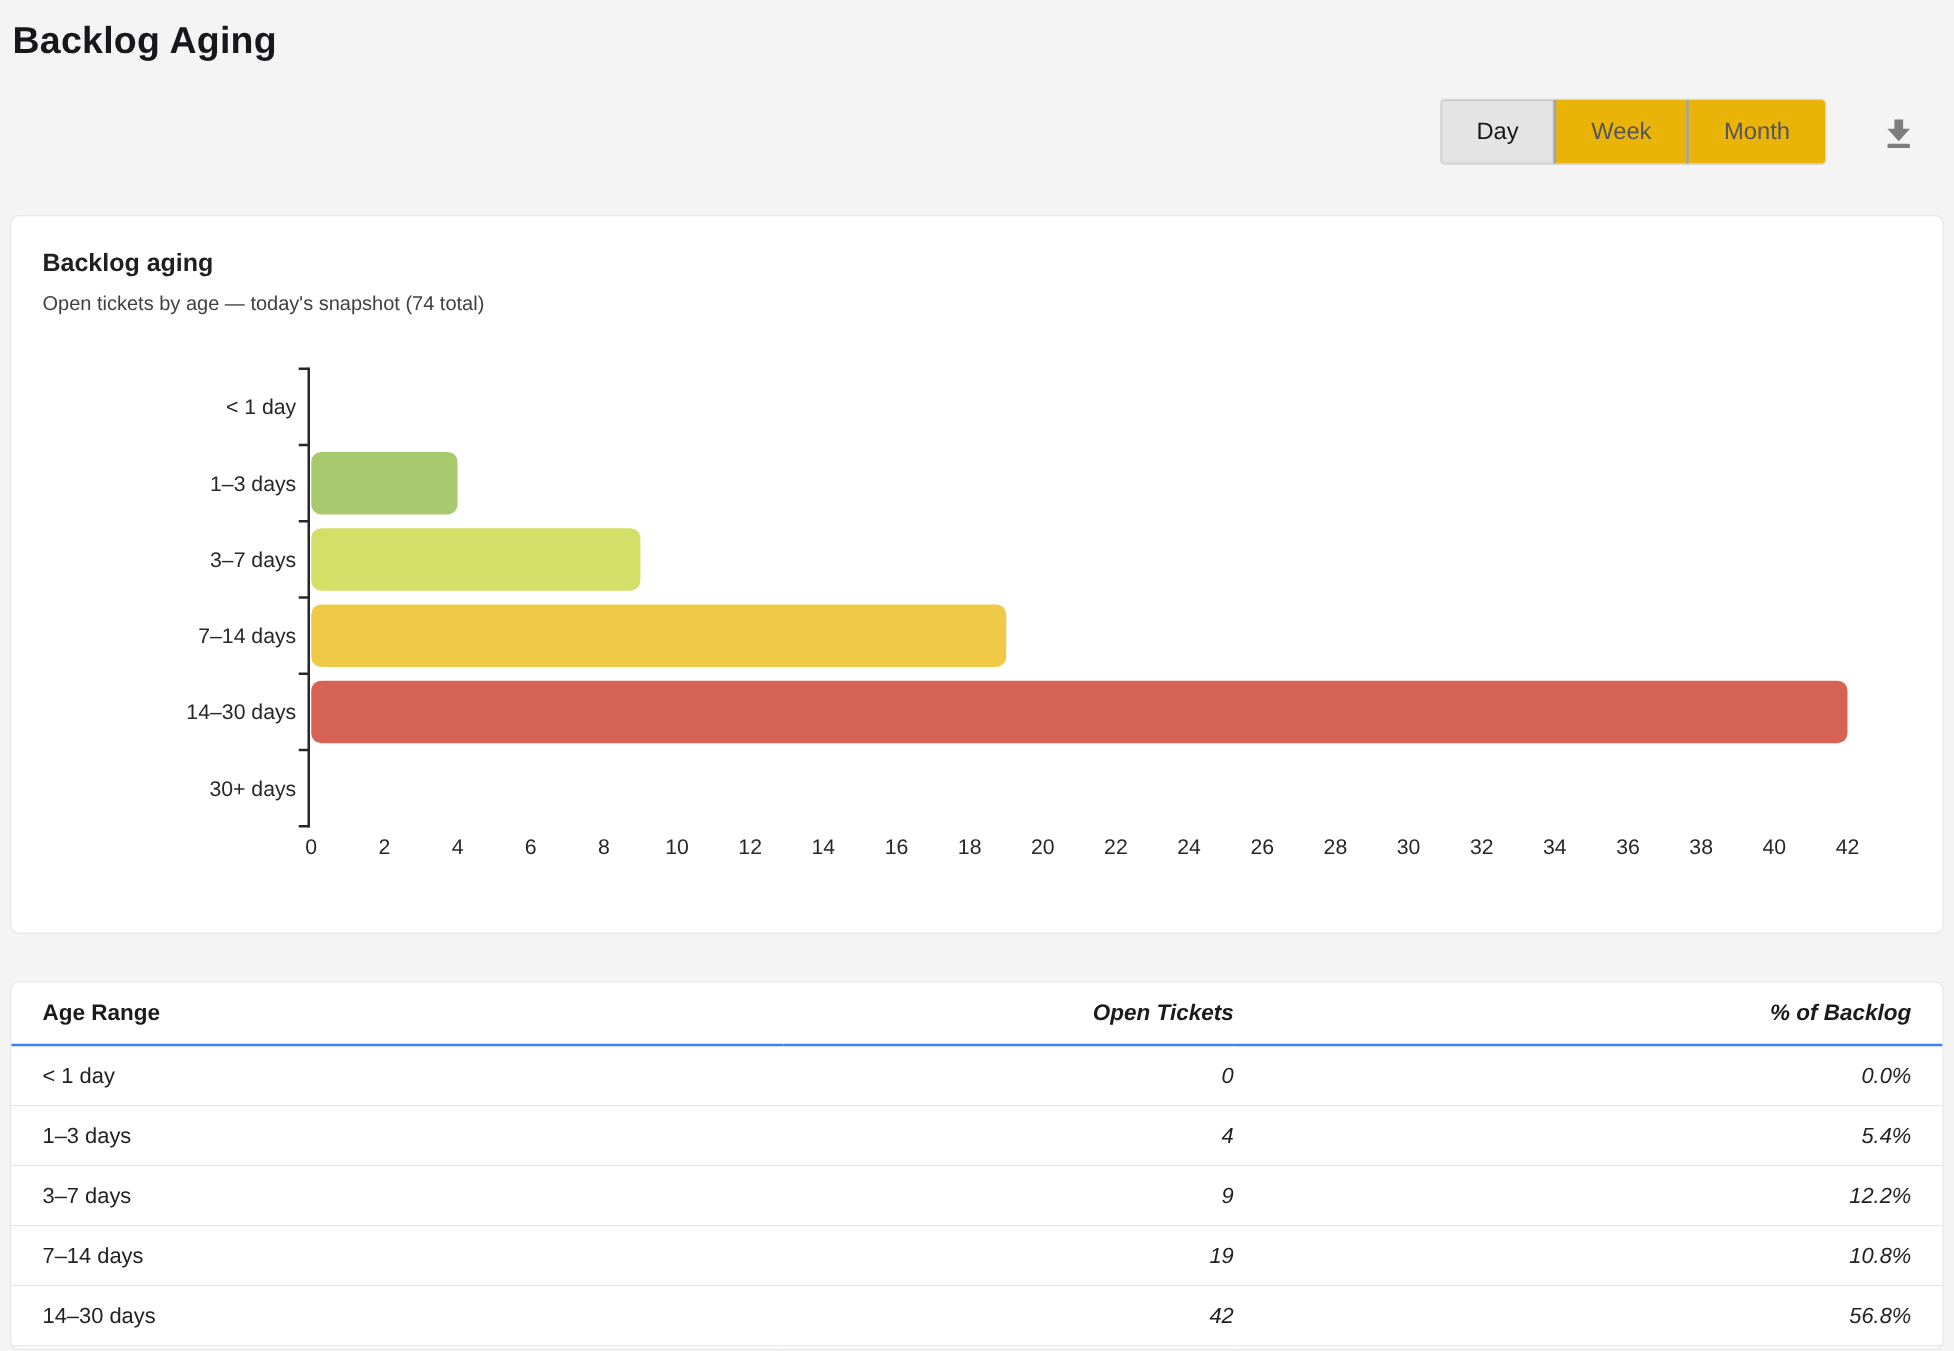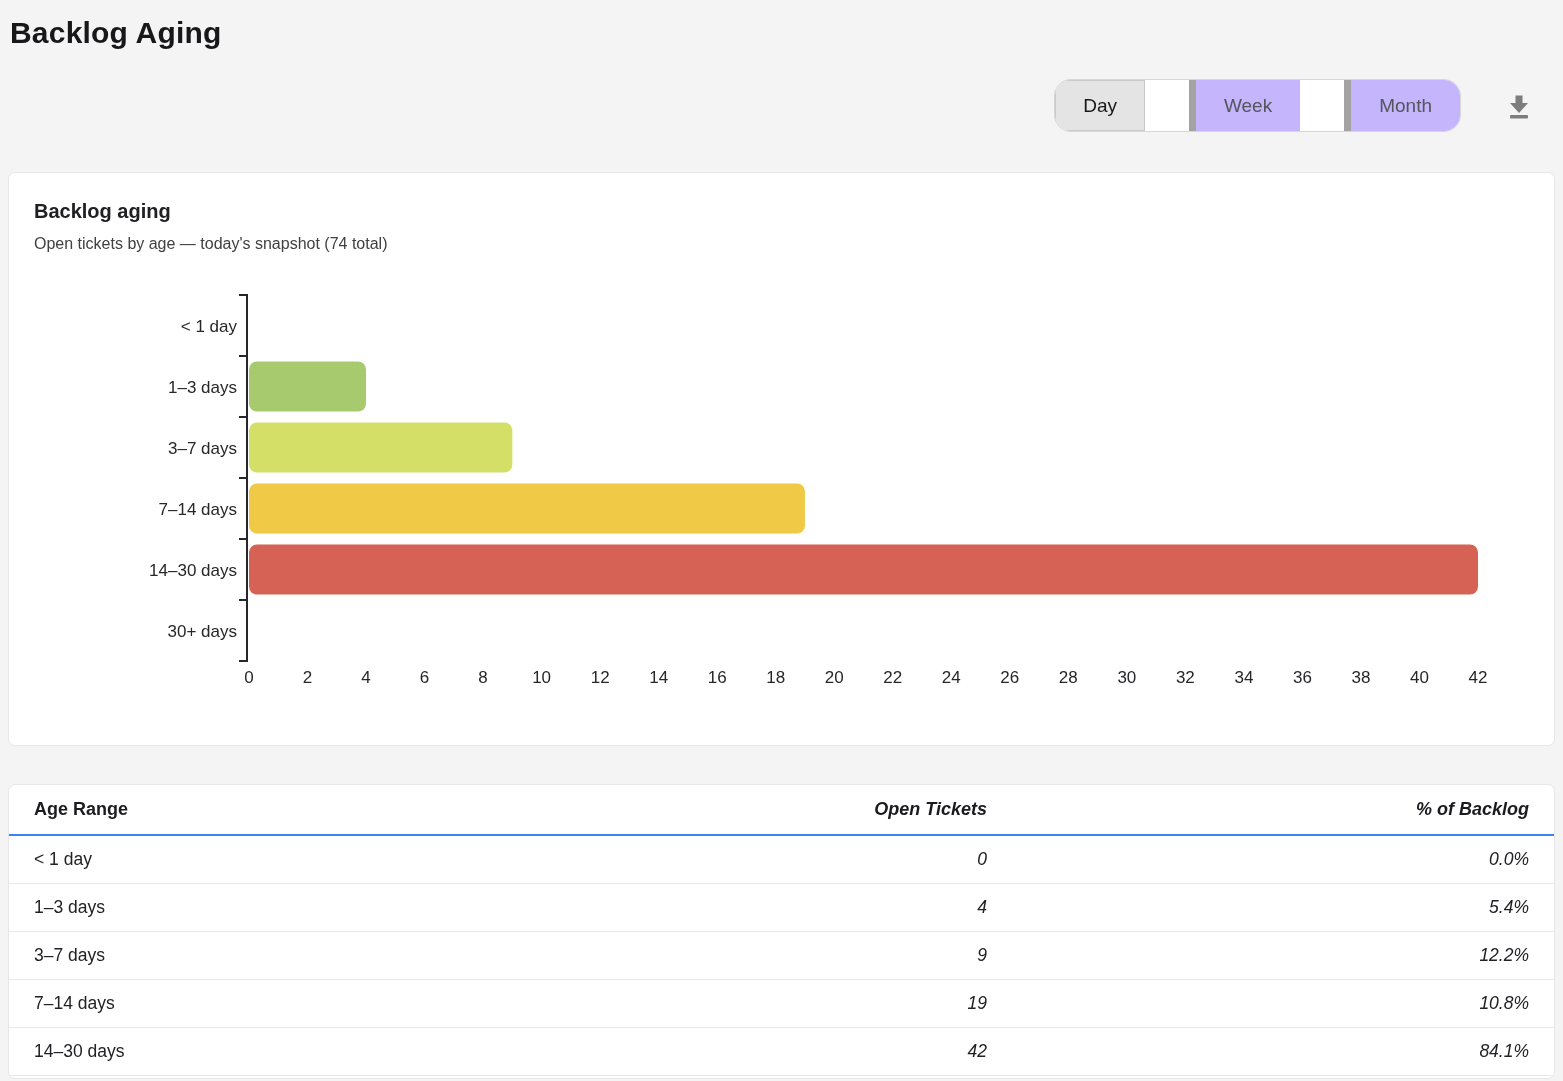--- a/index.html
+++ b/index.html
@@ -15,27 +15,27 @@
   
   .page-title {
     font-size: 30px; font-weight: 700; letter-spacing: 0.2px;
     color: #18181b; margin: 16px 0 0 2px;
   }
   .toolbar {
     display: flex; justify-content: flex-end; align-items: center;
     margin-top: 29px; padding-right: 18px; gap: 40px; height: 53px;
   }
   .seg-group {
-    display: flex; border: 1px solid #d6d6d8; border-radius: 17px;
-    background: #ffffff; overflow: hidden; height: 53px; gap: 44px;
+    display: flex; border: 1px solid #d6d6d8; border-radius: 4px;
+    background: #ffffff; overflow: hidden; height: 53px;
   }
   .seg {
     font-family: "Liberation Sans", sans-serif;
-    font-size: 19px; padding: 0 28px; background: #c4b5fd; color: #55555c;
-    border: none; border-left: 7px solid #a3a3a3; cursor: pointer; height: 100%;
+    font-size: 19px; padding: 0 28px; background: #eab308; color: #55555c;
+    border: none; border-left: 2px solid #a3a3a3; cursor: pointer; height: 100%;
   }
   .seg:first-child { border-left: none; }
   .seg.selected {
     background: #e4e4e4; color: #18181b;
     box-shadow: inset 0 0 0 1px #c9c9c9;
   }
   .download-btn {
     background: none; border: none; cursor: pointer; padding: 4px;
     display: flex; align-items: center;
   }
@@ -166,19 +166,19 @@
             <td class="num">12.2%</td>
           </tr>
           <tr>
             <td>7–14 days</td>
             <td class="num">19</td>
             <td class="num">10.8%</td>
           </tr>
           <tr>
             <td>14–30 days</td>
             <td class="num">42</td>
-            <td class="num">84.1%</td>
+            <td class="num">56.8%</td>
           </tr>
         </tbody>
     </table>
   </div>
 
 </div>
 
 </body></html>

